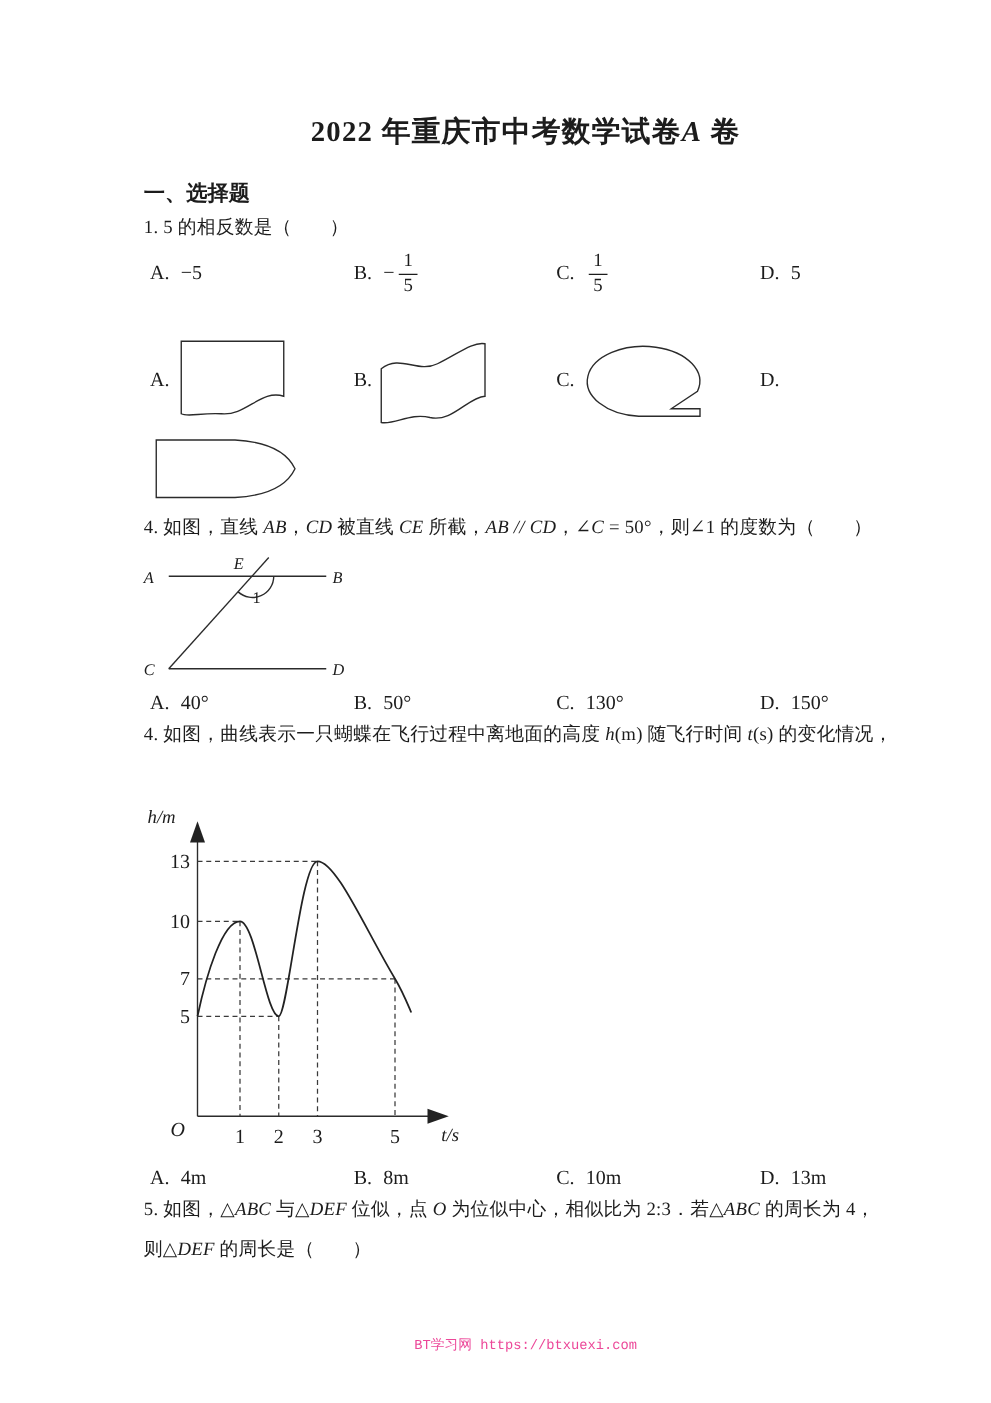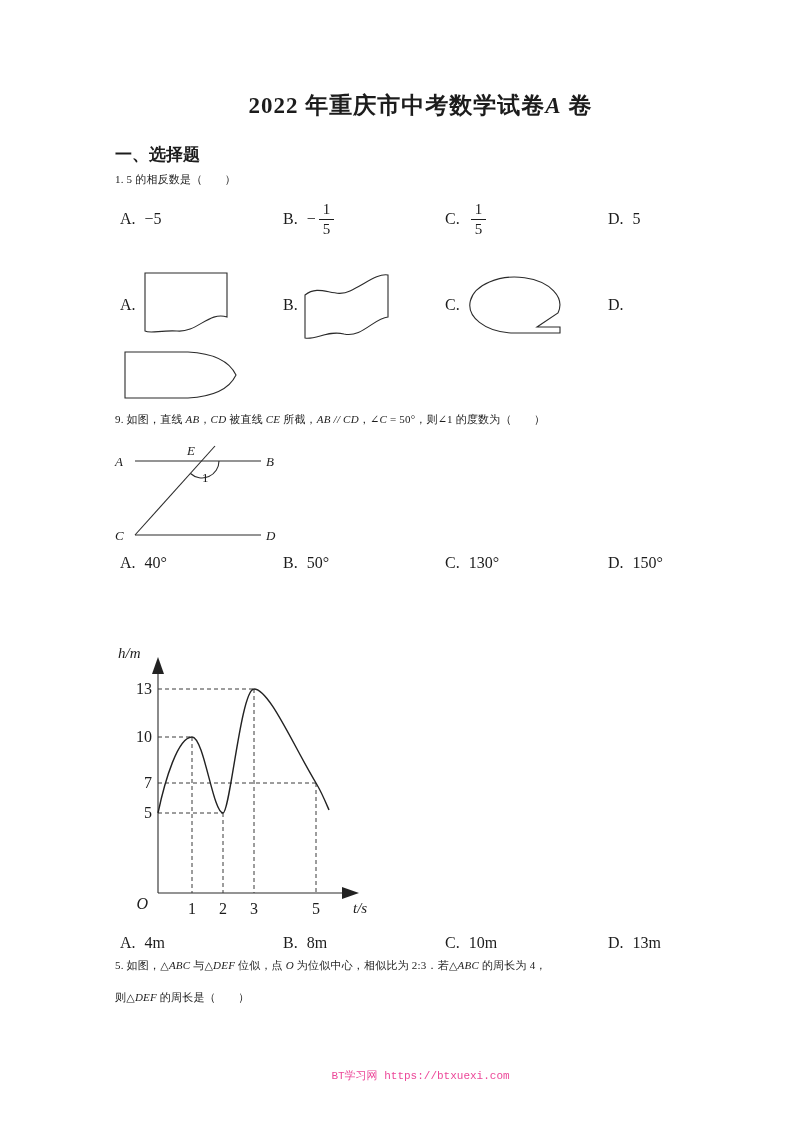--- a/index.html
+++ b/index.html
@@ -2,21 +2,21 @@
 <html><head>
 <meta charset="utf-8">
 <style>
   html,body{margin:0;padding:0;background:#ffffff;}
   .page{position:relative;width:793px;height:1122px;background:#fff;overflow:hidden;
         font-family:"Liberation Serif","DejaVu Serif",serif;color:#1c1c1c;padding-left:48px;}
   .it{font-style:italic;}
   .title{position:absolute;top:90px;left:0;width:100%;text-align:center;
          font-size:23px;font-weight:bold;letter-spacing:1px;}
   .heading{position:absolute;left:115px;top:143px;font-size:17px;font-weight:bold;}
-  .qtext{position:absolute;left:115px;width:600px;font-size:11px;white-space:nowrap;letter-spacing:.2px;}
+  .qtext{position:absolute;left:115px;width:600px;font-size:15px;white-space:nowrap;letter-spacing:.2px;}
   .optrow{position:absolute;left:115px;width:620px;}
   .opt{position:absolute;top:0;height:100%;display:flex;align-items:center;font-size:16px;}
   .opt-label{margin-right:9px;}
   .frac{display:inline-block;vertical-align:middle;text-align:center;line-height:1;font-size:15px;margin-left:2px;}
   .frac .num{display:block;border-bottom:1px solid #1c1c1c;padding:0 4px 2px;}
   .frac .den{display:block;padding-top:2px;}
   .sign{margin-right:1px;}
   .shape-label{position:absolute;font-size:16px;}
   svg{position:absolute;overflow:visible;}
   svg path,svg line{fill:none;stroke:#2b2b2b;stroke-width:1.1;}
@@ -80,21 +80,21 @@
   <span class="shape-label" style="left:445px;top:296px">C.</span>
   <svg style="left:463px;top:273px" width="104" height="66" viewBox="0 0 104 66">
     <path d="M95 40 A 45 28 0 1 0 48 60 L 97 60 L 97 54 L 74 54 Z"></path>
   </svg>
 
   <span class="shape-label" style="left:608px;top:296px">D.</span>
   <svg style="left:122px;top:349px" width="118" height="52" viewBox="0 0 118 52">
     <path d="M3 3 H66 Q 104 5 114 26 Q 104 47 66 49 H3 Z"></path>
   </svg>
 
-  <div class="qtext" style="top:412px"><span>9. 如图，直线 </span><span class="it">AB</span><span>，</span><span class="it">CD</span><span> 被直线 </span><span class="it">CE</span><span> 所截，</span><span class="it">AB</span><span class="it"> // </span><span class="it">CD</span><span>，∠</span><span class="it">C</span><span> = 50°，则∠1 的度数为（　　）</span></div>
+  <div class="qtext" style="top:412px"><span>4. 如图，直线 </span><span class="it">AB</span><span>，</span><span class="it">CD</span><span> 被直线 </span><span class="it">CE</span><span> 所截，</span><span class="it">AB</span><span class="it"> // </span><span class="it">CD</span><span>，∠</span><span class="it">C</span><span> = 50°，则∠1 的度数为（　　）</span></div>
   <svg style="left:113px;top:443px" width="180" height="105" viewBox="0 0 180 105">
     <line x1="22" y1="18" x2="148" y2="18"></line>
     <line x1="22" y1="92" x2="148" y2="92"></line>
     <line x1="22" y1="92" x2="102" y2="3"></line>
     <path d="M106 18 A 17 17 0 0 1 77.5 30.5"></path>
     <text class="geolab" x="2" y="23">A</text>
     <text class="geolab" x="153" y="23">B</text>
     <text class="geolab" x="74" y="12">E</text>
     <text class="geolab" x="2" y="97">C</text>
     <text class="geolab" x="153" y="97">D</text>
@@ -112,20 +112,21 @@
     <div class="opt" style="left:330px">
       <span class="opt-label">C.</span>
         <span>130°</span>
     </div>
     <div class="opt" style="left:493px">
       <span class="opt-label">D.</span>
         <span>150°</span>
     </div>
   </div>
 
+  <div class="qtext" style="top:578px"><span>4. 如图，曲线表示一只蝴蝶在飞行过程中离地面的高度 </span><span class="it">h</span><span>(m) 随飞行时间 </span><span class="it">t</span><span>(s) 的变化情况，</span></div>
 
   <svg style="left:118px;top:642px" width="265" height="288" viewBox="0 0 265 288">
     <line x1="40" y1="28" x2="40" y2="251"></line>
     <polygon points="40,15 34,32 46,32"></polygon>
     <line x1="40" y1="251" x2="232" y2="251"></line>
     <polygon points="241,251 224,245 224,257"></polygon>
 
     <path class="dash" d="M40 47 H136"></path>
     <path class="dash" d="M136 47 V251"></path>
     <path class="dash" d="M40 95 H74"></path>

